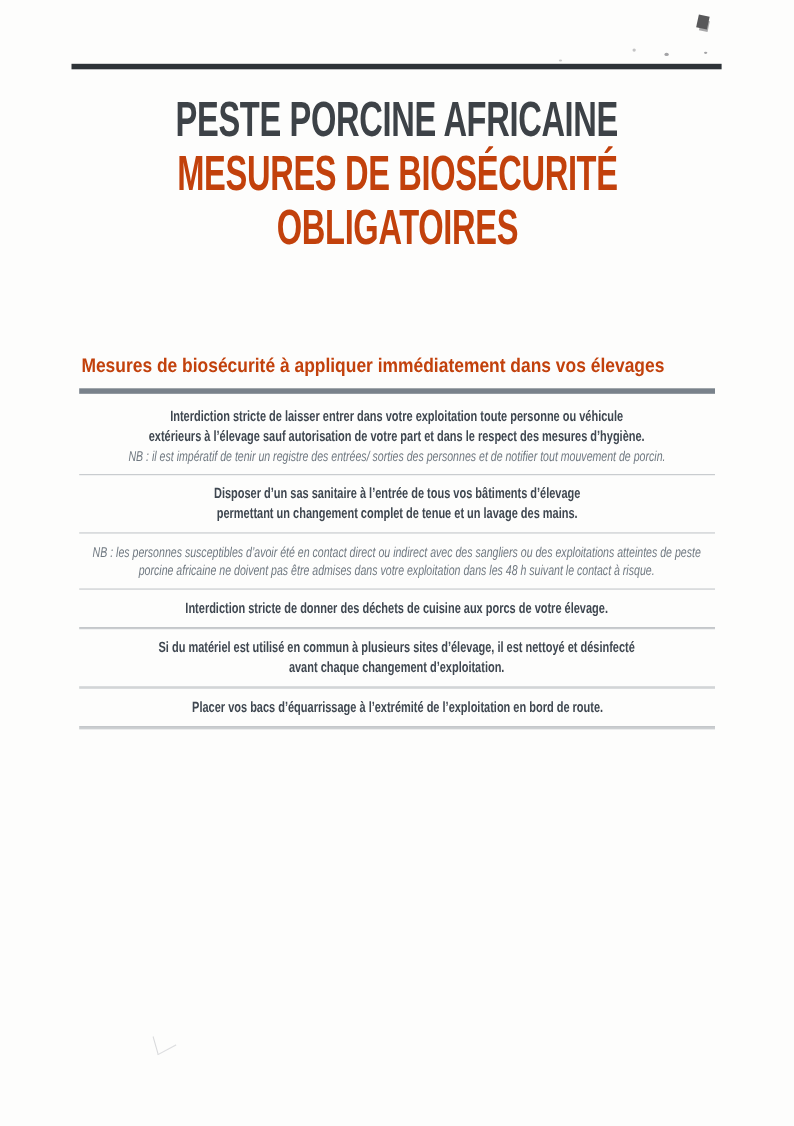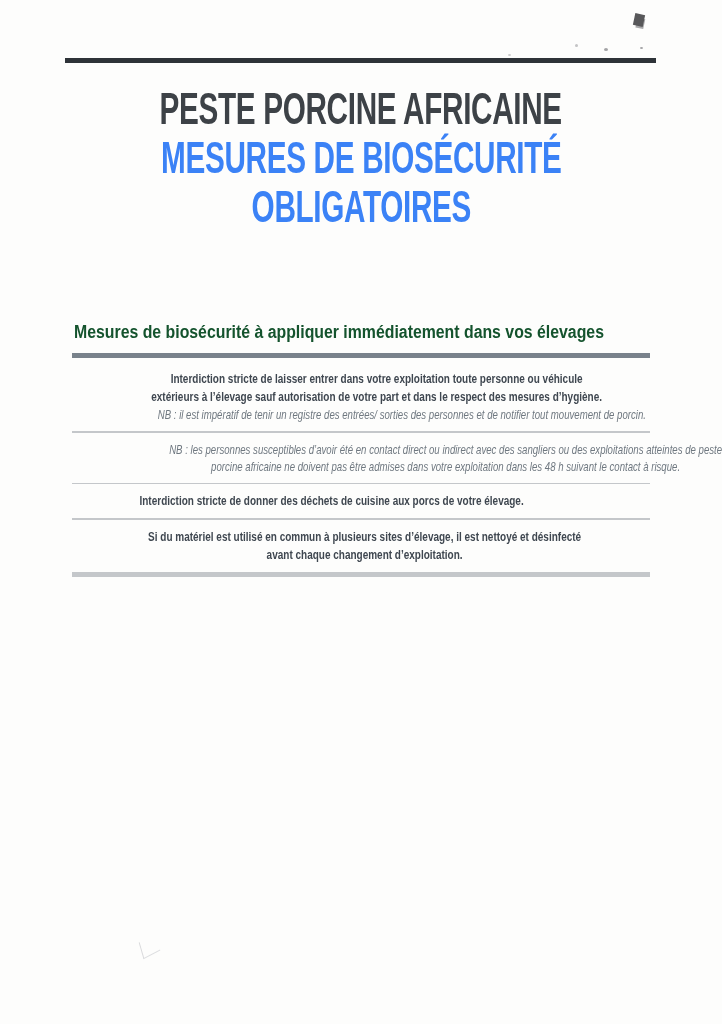--- a/index.html
+++ b/index.html
@@ -37,48 +37,48 @@
     background:#2e3338;
   }
   
   .title-block{
     position:absolute;left:0;top:84px;width:722px;text-align:center;
   }
   .title-block h1,.title-block h2{
     margin:0;font-weight:700;font-size:45px;line-height:49px;
   }
   .title-block h1{color:#3d4247;}
-  .title-block h2{color:#3b82f6;}
+  .title-block h2{color:#c2410c;}
   .squeeze-title{
     display:inline-block;white-space:pre;text-align:center;
     transform:scaleX(.66);transform-origin:50% 50%;
     letter-spacing:-.5px;
   }
   
   .section-header{
     position:absolute;left:74px;top:320px;margin:0;
-    font-size:18px;font-weight:700;color:#14532d;line-height:24px;
+    font-size:18px;font-weight:700;color:#c2410c;line-height:24px;
     white-space:pre;
   }
   .squeeze-h{
     display:inline-block;white-space:pre;
     transform:scaleX(.88);transform-origin:0 50%;
   }
   .header-rule{
     position:absolute;left:72px;top:353px;width:578px;height:5px;
     background:#79828b;
   }
   
   .measures-list{
     position:absolute;left:72px;top:362px;width:578px;
   }
   .measure{padding:8px 0;}
   .sep{height:1px;background:#c4c7ca;}
   .measure-text,.measure-nb{
-    margin:0;display:flex;justify-content:flex-start;
+    margin:0;display:flex;justify-content:center;
   }
   .measure-text .squeeze{
     font-size:13.5px;line-height:18px;font-weight:600;color:#3f4750;
   }
   .measure.strong .measure-text .squeeze{font-weight:700;color:#38414a;}
   .measure-nb .squeeze{
     font-size:13px;line-height:17px;font-style:italic;font-weight:400;color:#6f7880;
   }
   .squeeze{
     display:inline-block;white-space:pre;text-align:center;
@@ -114,20 +114,26 @@
       <p class="measure-text">
           <span class="squeeze">Interdiction stricte de laisser entrer dans votre exploitation toute personne ou véhicule
 extérieurs à l’élevage sauf autorisation de votre part et dans le respect des mesures d’hygiène.</span>
         </p>
       <p class="measure-nb">
           <span class="squeeze">NB : il est impératif de tenir un registre des entrées/ sorties des personnes et de notifier tout mouvement de porcin.</span>
         </p>
     </div>
     <div class="sep"></div>
 
+    <div class="measure">
+      <p class="measure-text">
+          <span class="squeeze">Disposer d’un sas sanitaire à l’entrée de tous vos bâtiments d’élevage
+permettant un changement complet de tenue et un lavage des mains.</span>
+        </p>
+    </div>
     <div class="sep"></div>
 
     <div class="measure strong">
       <p class="measure-nb">
           <span class="squeeze">NB : les personnes susceptibles d’avoir été en contact direct ou indirect avec des sangliers ou des exploitations atteintes de peste
 porcine africaine ne doivent pas être admises dans votre exploitation dans les 48 h suivant le contact à risque.</span>
         </p>
     </div>
     <div class="sep"></div>
 
@@ -143,20 +149,25 @@
     <div class="measure">
       <p class="measure-text">
           <span class="squeeze">Si du matériel est utilisé en commun à plusieurs sites d’élevage, il est nettoyé et désinfecté
 avant chaque changement d’exploitation.</span>
         </p>
     </div>
     <div class="sep"></div>
 
     <div class="sep"></div>
 
+    <div class="measure">
+      <p class="measure-text">
+          <span class="squeeze">Placer vos bacs d’équarrissage à l’extrémité de l’exploitation en bord de route.</span>
+        </p>
+    </div>
     <div class="sep"></div>
 
     <div class="sep"></div>
 
     <div class="sep"></div>
 
 
   </div>
 </div>
 

